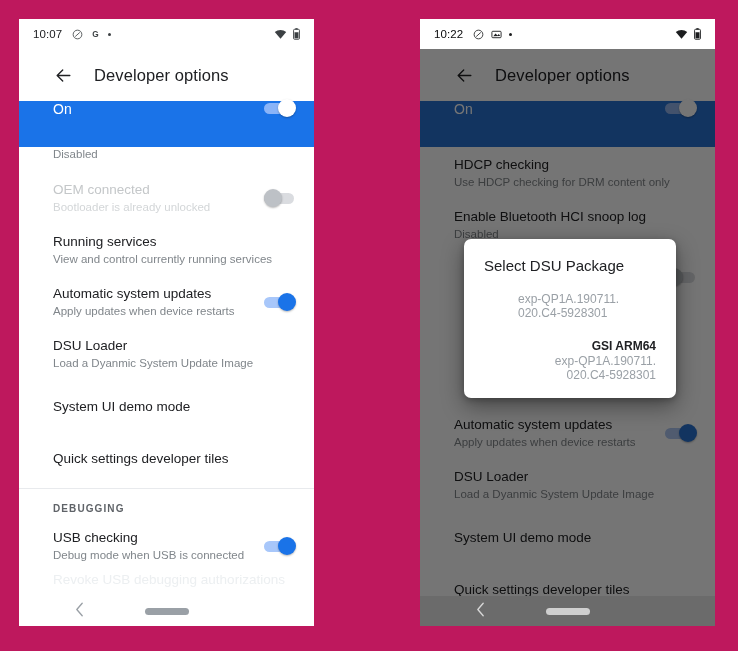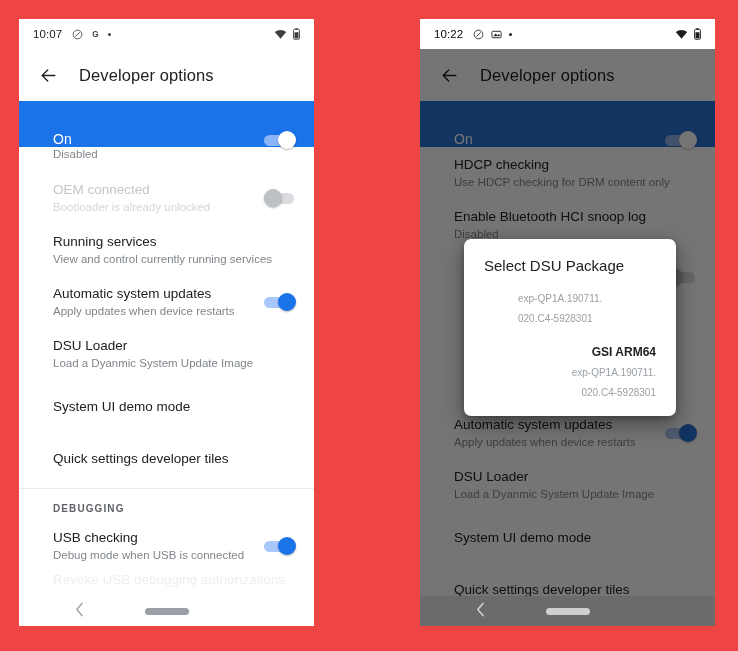--- a/index.html
+++ b/index.html
@@ -3,21 +3,21 @@
 <meta charset="utf-8">
 <style>
   html, body {
     margin: 0; padding: 0;
     background: #000000;
     width: 738px; height: 651px;
     overflow: hidden;
     font-family: "Liberation Sans", sans-serif;
     -webkit-font-smoothing: antialiased;
   }
-  .stage { position: relative; width: 738px; height: 651px; background: #ef4444; }
+  .stage { position: relative; width: 738px; height: 651px; background: #be185d; }
 
   
   .phone {
     position: absolute;
     width: 295px; height: 607px;
     overflow: hidden;
     background: #ffffff;
   }
   .phone-left  { left: 19px; top: 19px; }
   .phone-right { left: 420px; top: 19px; background: #ffffff; }
@@ -39,38 +39,38 @@
   .sb-icons-left { display: flex; align-items: center; gap: 7px; margin-left: 10px; }
   .sb-spacer { flex: 1 1 auto; }
   .sb-icons-right { display: flex; align-items: center; gap: 6px; }
   .ic { display: inline-flex; align-items: center; justify-content: center; }
   .dot-ic { width: 3px; height: 3px; border-radius: 50%; background: #3c4043; display:inline-block; }
 
   
   .appbar {
     height: 52px;
     display: flex; align-items: center;
-    padding-left: 16px;
+    padding-left: 31px;
     box-sizing: border-box;
     background: #ffffff;
   }
   .appbar .back { width: 26px; height: 26px; display:flex; align-items:center; justify-content:center; }
   .appbar .title {
     margin-left: 18px;
     font-size: 16.5px;
     color: #202124;
     font-weight: 400;
     letter-spacing: .1px;
   }
 
   
   .master-row {
     background: #1a73e8;
     height: 46px;
-    display: flex; align-items: flex-end;
+    display: flex; align-items: flex-start;
     padding: 0 18px 0 34px;
     box-sizing: border-box;
   }
   .master-row .label { color: #ffffff; font-size: 14px; flex: 1 1 auto; }
 
   
   .toggle { position: relative; width: 32px; height: 14px; flex: 0 0 auto; }
   .toggle .track {
     position: absolute; left: 0; top: 2px;
     width: 30px; height: 11px; border-radius: 6px;
@@ -142,21 +142,21 @@
     box-sizing: border-box;
   }
   .dialog .dlg-title {
     font-size: 15px; color: #202124;
     padding: 0 20px 0 20px;
     margin-bottom: 18px;
   }
   .dlg-item { padding: 0 20px 0 54px; margin-bottom: 18px; }
   .dlg-item:last-child { margin-bottom: 0; text-align: right; }
   .dlg-item .d1 { font-size: 12px; color: #202124; font-weight: 600; line-height: 16px; }
-  .dlg-item .d2 { font-size: 10px; color: #9aa0a6; line-height: 14px; margin-top: 6px; }
+  .dlg-item .d2 { font-size: 12px; color: #9aa0a6; line-height: 14px; margin-top: 0; }
 </style>
 </head>
 <body>
 
 <div class="stage">
 
   <div class="phone phone-left">
     <div class="screen">
 
       <div class="statusbar">

